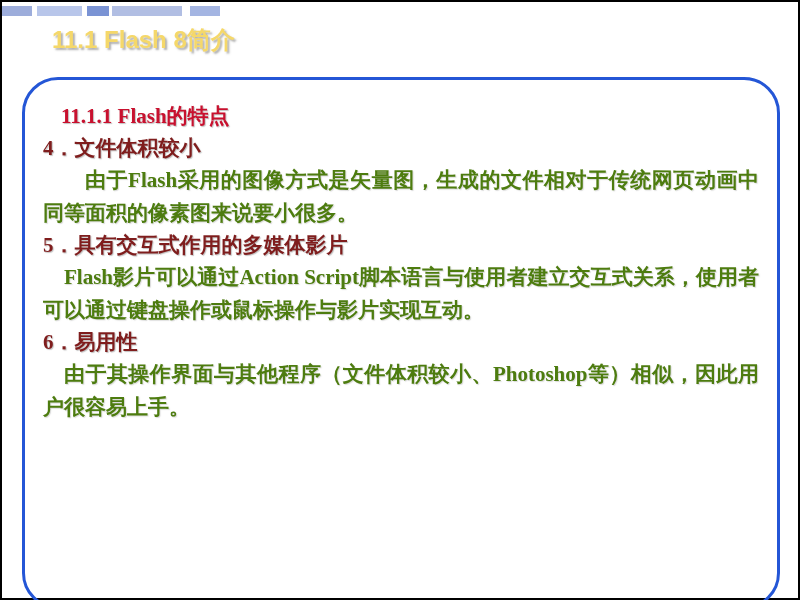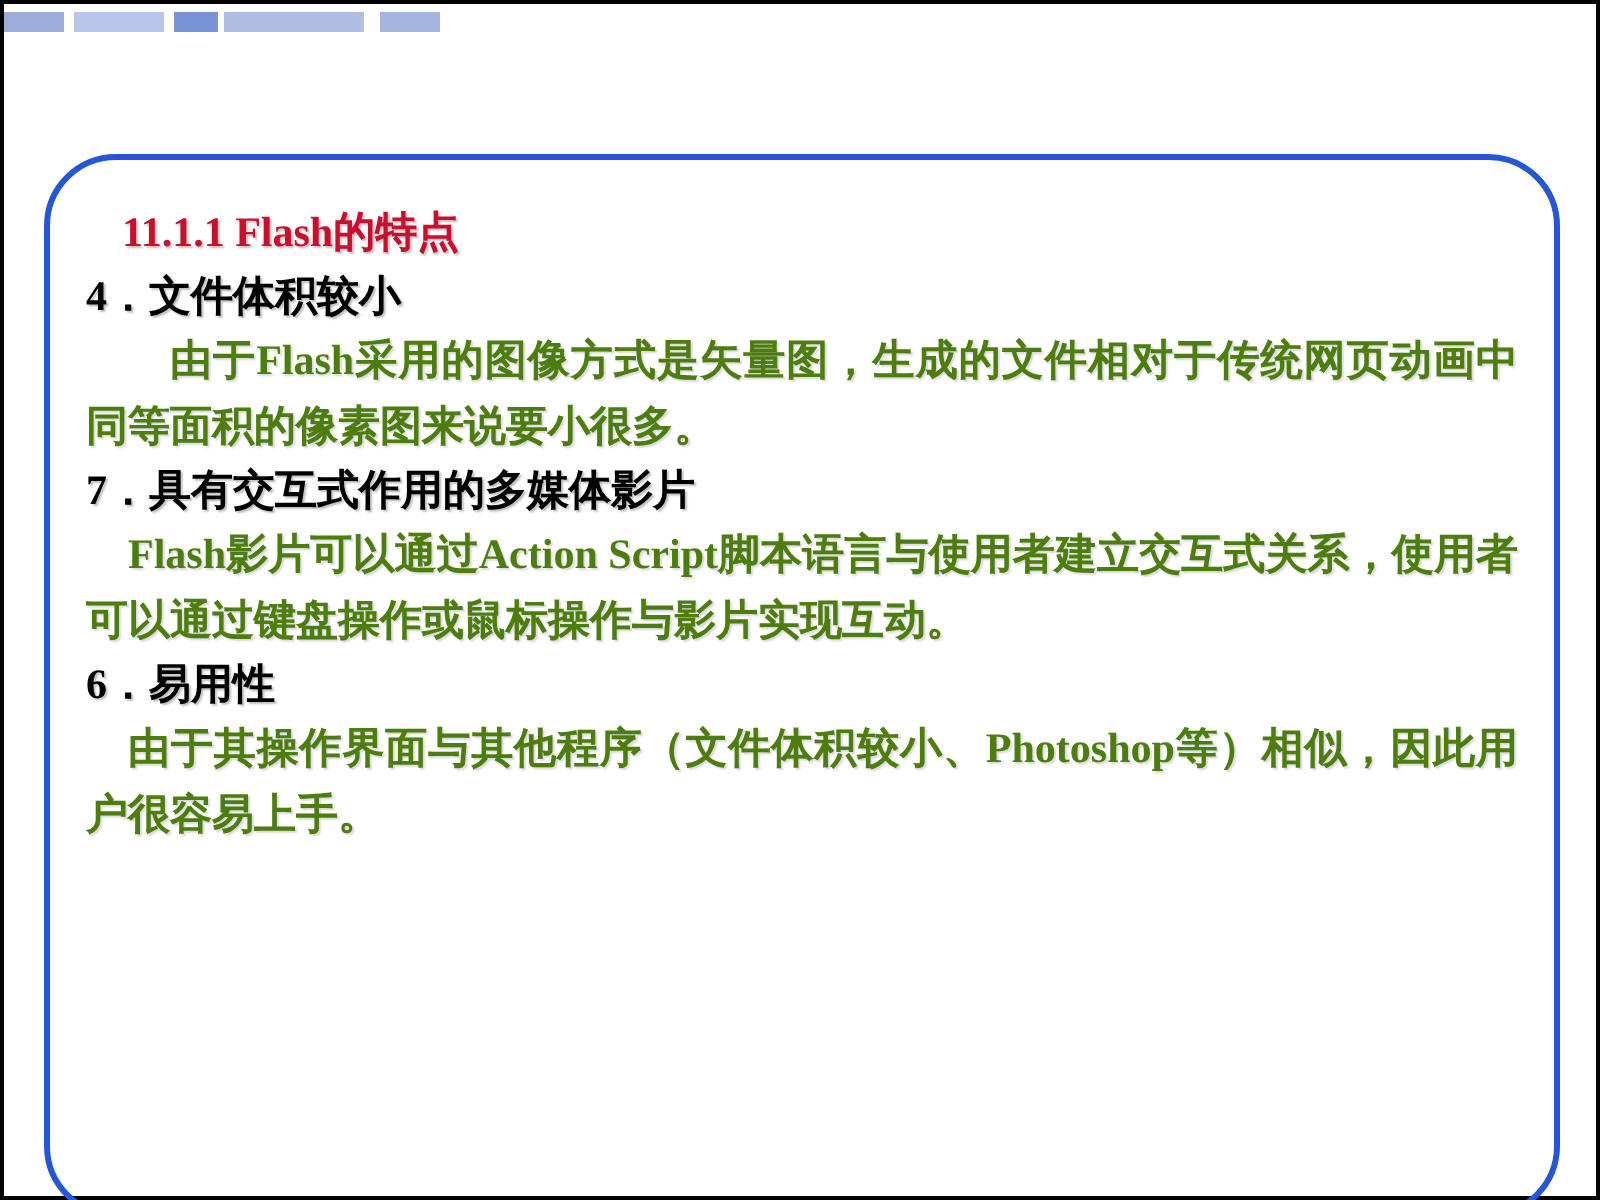--- a/index.html
+++ b/index.html
@@ -62,21 +62,21 @@
   .subtitle {
     color: #c8102e;
     font-weight: bold;
     font-size: 21px;
     text-shadow: 1px 1px 1px rgba(150,150,150,0.6);
     margin-left: 18px;
     margin-bottom: 4px;
   }
 
   .heading {
-    color: #000000;
+    color: #7f1d1d;
     font-weight: bold;
     font-size: 21px;
     text-shadow: 1px 1px 1px rgba(150,150,150,0.6);
     margin-top: 2px;
     margin-bottom: 2px;
   }
 
   .body-text {
     color: #4d7c0f;
     font-size: 21px;
@@ -94,27 +94,28 @@
 <div class="slide">
 
   <div class="top-deco">
     <div class="deco-bar b1"></div>
     <div class="deco-bar b2"></div>
     <div class="deco-bar b3"></div>
     <div class="deco-bar b4"></div>
     <div class="deco-bar b5"></div>
   </div>
 
+  <div class="title">11.1  Flash 8简介</div>
 
   <div class="content-box">
     <div class="subtitle">11.1.1 Flash的特点</div>
 
     <div class="heading">4．文件体积较小</div>
     <div class="body-text indent">由于Flash采用的图像方式是矢量图，生成的文件相对于传统网页动画中同等面积的像素图来说要小很多。</div>
 
-    <div class="heading">7．具有交互式作用的多媒体影片</div>
+    <div class="heading">5．具有交互式作用的多媒体影片</div>
     <div class="body-text indent-half">Flash影片可以通过Action Script脚本语言与使用者建立交互式关系，使用者可以通过键盘操作或鼠标操作与影片实现互动。</div>
 
     <div class="heading">6．易用性</div>
     <div class="body-text indent-half">由于其操作界面与其他程序（文件体积较小、Photoshop等）相似，因此用户很容易上手。</div>
   </div>
 
 </div>
 
 </body></html>

